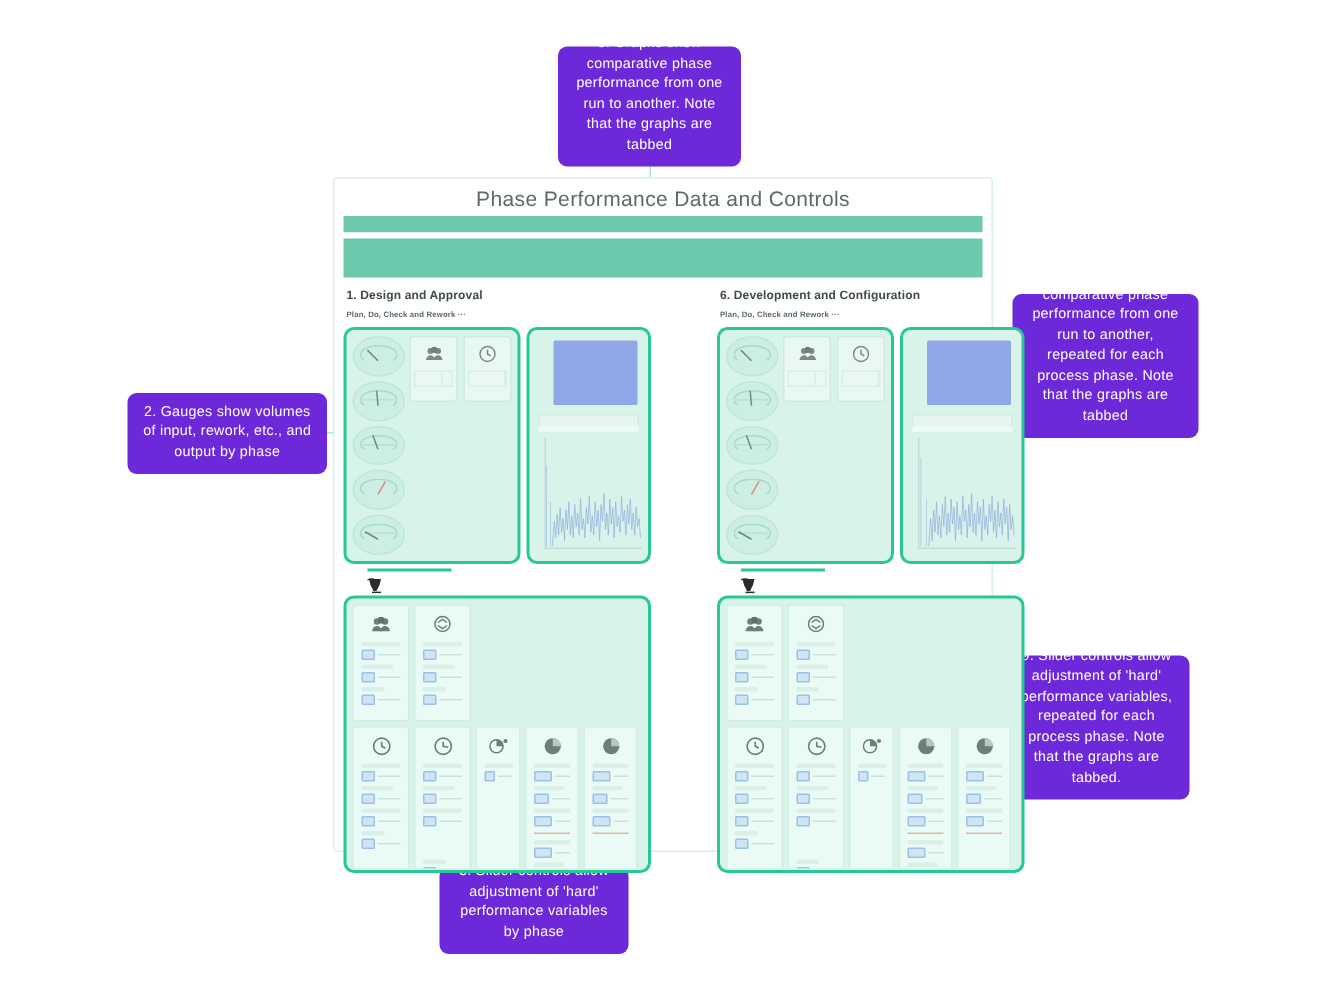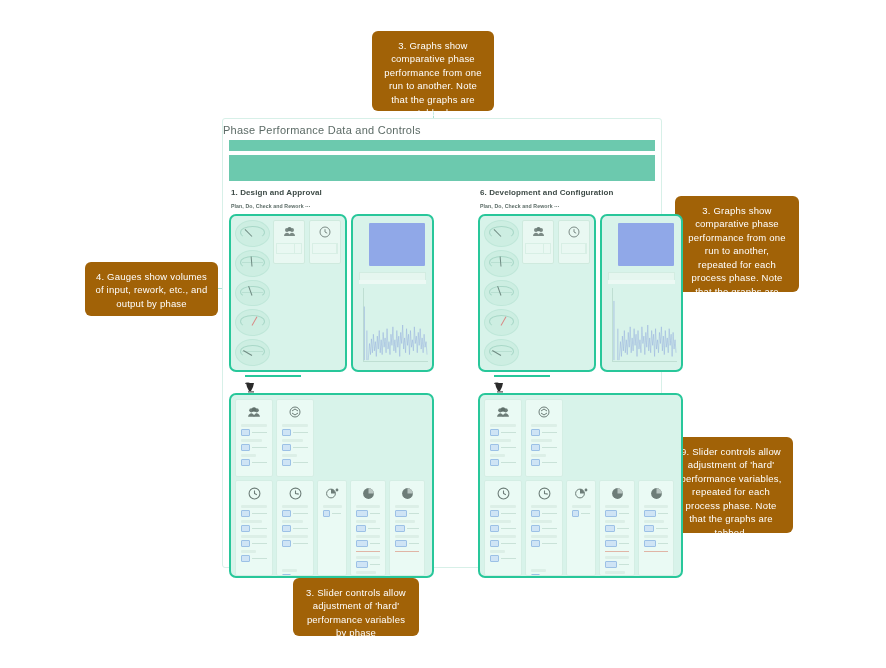--- a/index.html
+++ b/index.html
@@ -8,48 +8,49 @@
     background:#ffffff;
     font-family:"Liberation Sans", sans-serif;
     overflow:hidden;
     position:relative;
   }
   .root{position:absolute;left:0;top:0;width:886px;height:668px;}
 
   
   .callout{
     position:absolute;
-    background:#a16207;
+    background:#6d28d9;
     color:#ffffff;
     border-radius:6px;
     text-align:center;
     line-height:1.42;
     letter-spacing:.2px;
-    display:flex;align-items:flex-start;justify-content:center;
+    display:flex;align-items:flex-end;justify-content:center;
     padding:8px 10px;
     box-sizing:border-box;
     font-size:9.5px;
   }
   .callout span{display:block;}
 
   
   .conn{position:absolute;background:#a9e3d4;}
   .conn.v{width:1px;}
   .conn.h{height:1px;}
 
   
   .window{
     position:absolute;left:222px;top:118px;width:440px;height:450px;
     background:#ffffff;
     border:1px solid #d7f0e8;
     border-radius:3px;
     box-sizing:border-box;
   }
   .win-title{
-    font-size:11px;
+    text-align:center;
+    font-size:14px;
     color:#5c6b66;
     padding:5px 0 4px;
     letter-spacing:.25px;
   }
   .band{background:#6cc9ae;margin:0 6px;}
   .band.b1{height:11px;}
   .band.b2{height:26px;margin-top:2px;}
   .band-gap{height:2px;background:#ffffff;}
 
   .cols{display:flex;padding:0 6px;box-sizing:border-box;margin-top:7px;}
@@ -167,21 +168,21 @@
 
   <div class="callout" style="left:372px;top:31px;width:122px;height:80px;">
     <span>3. Graphs show comparative phase performance from one run to another. Note that the graphs are tabbed</span>
   </div>
 
   <div class="callout" style="left:675px;top:196px;width:124px;height:96px;">
     <span>3. Graphs show comparative phase performance from one run to another, repeated for each process phase. Note that the graphs are tabbed</span>
   </div>
 
   <div class="callout" style="left:85px;top:262px;width:133px;height:54px;">
-    <span>4. Gauges show volumes of input, rework, etc., and output by phase</span>
+    <span>2. Gauges show volumes of input, rework, etc., and output by phase</span>
   </div>
 
   <div class="callout" style="left:669px;top:437px;width:124px;height:96px;">
     <span>9. Slider controls allow adjustment of 'hard' performance variables, repeated for each process phase. Note that the graphs are tabbed.</span>
   </div>
 
   <div class="callout" style="left:293px;top:578px;width:126px;height:58px;">
     <span>3. Slider controls allow adjustment of 'hard' performance variables by phase</span>
   </div>
 

